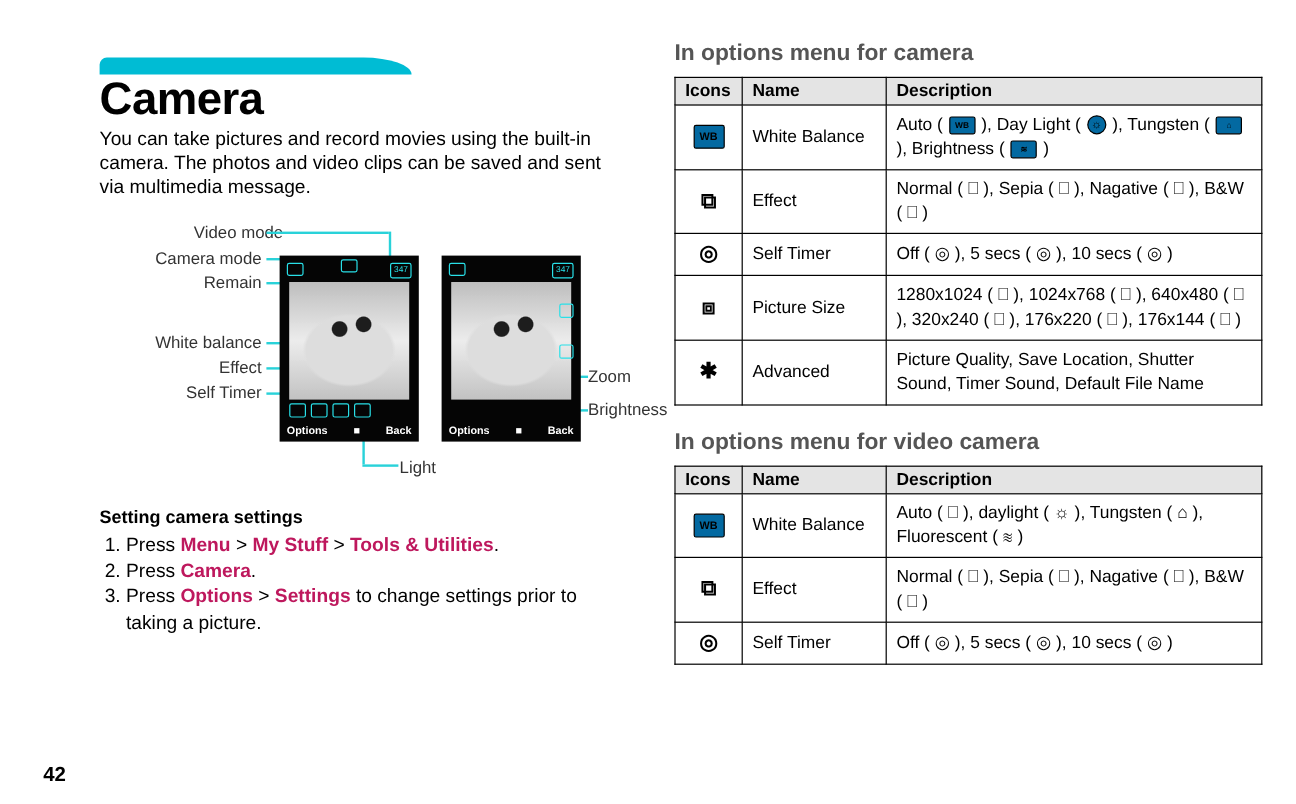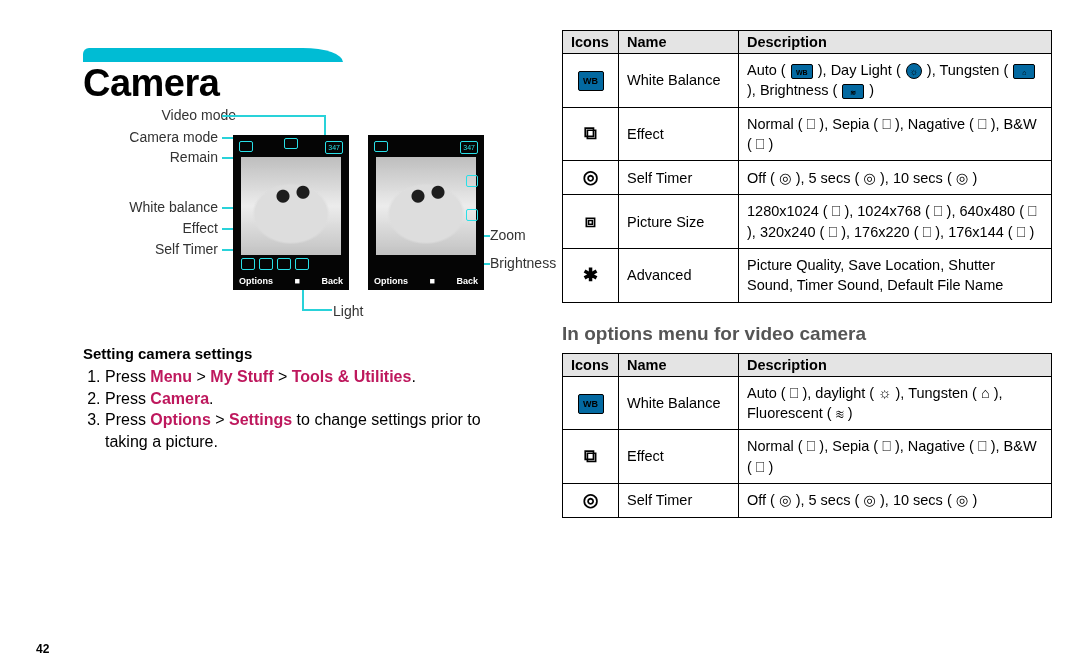--- a/index.html
+++ b/index.html
@@ -135,21 +135,21 @@
     padding-left: 22px;
     font-size: 16px;
     line-height: 1.35;
   }
   .kw { color: #be185d; font-weight: bold; }
   .page-num {
     position: absolute;
     bottom: 14px;
     left: 36px;
     font-weight: bold;
-    font-size: 12px;
+    font-size: 17px;
   }
   
   h3.rsub {
     font-size: 19px;
     margin: 4px 0 8px 0;
     font-weight: bold;
     color: #555;
   }
   table.opt {
     border-collapse: collapse;
@@ -199,20 +199,21 @@
   .fluo::before{content:"≋";}
 </style>
 </head>
 <body>
 
 <div class="page">
 
   <div class="col">
     <div class="tab"></div>
     <h1 class="camera-title">Camera</h1>
+    <div class="intro">You can take pictures and record movies using the built-in camera. The photos and video clips can be saved and sent via multimedia message.</div>
 
     <div class="diagram">
 
       <div class="d-label left" style="top:0; left:48px; width:130px;">Video mode</div>
       <div class="d-label left" style="top:22px; left:20px; width:140px;">Camera mode</div>
       <div class="d-label left" style="top:42px; left:60px; width:100px;">Remain</div>
       <div class="d-label left" style="top:92px; left:30px; width:130px;">White balance</div>
       <div class="d-label left" style="top:113px; left:60px; width:100px;">Effect</div>
       <div class="d-label left" style="top:134px; left:40px; width:120px;">Self Timer</div>
 
@@ -284,20 +285,21 @@
       <li>
         <span>Press </span><span class="kw">Camera</span><span>.</span>
       </li>
       <li>
         <span>Press </span><span class="kw">Options</span><span> &gt; </span><span class="kw">Settings</span><span> to change settings prior to taking a picture.</span>
       </li>
     </ol>
   </div>
 
   <div class="col">
+    <h3 class="rsub">In options menu for camera</h3>
     <table class="opt">
       <tbody>
           <tr>
         <th>Icons</th>
         <th>Name</th>
         <th>Description</th>
       </tr>
       <tr>
         <td class="ic"><span class="cell-icon mini" style="width:26px;height:20px;font-size:9px;line-height:18px">WB</span></td>
         <td class="nm">White Balance</td>

